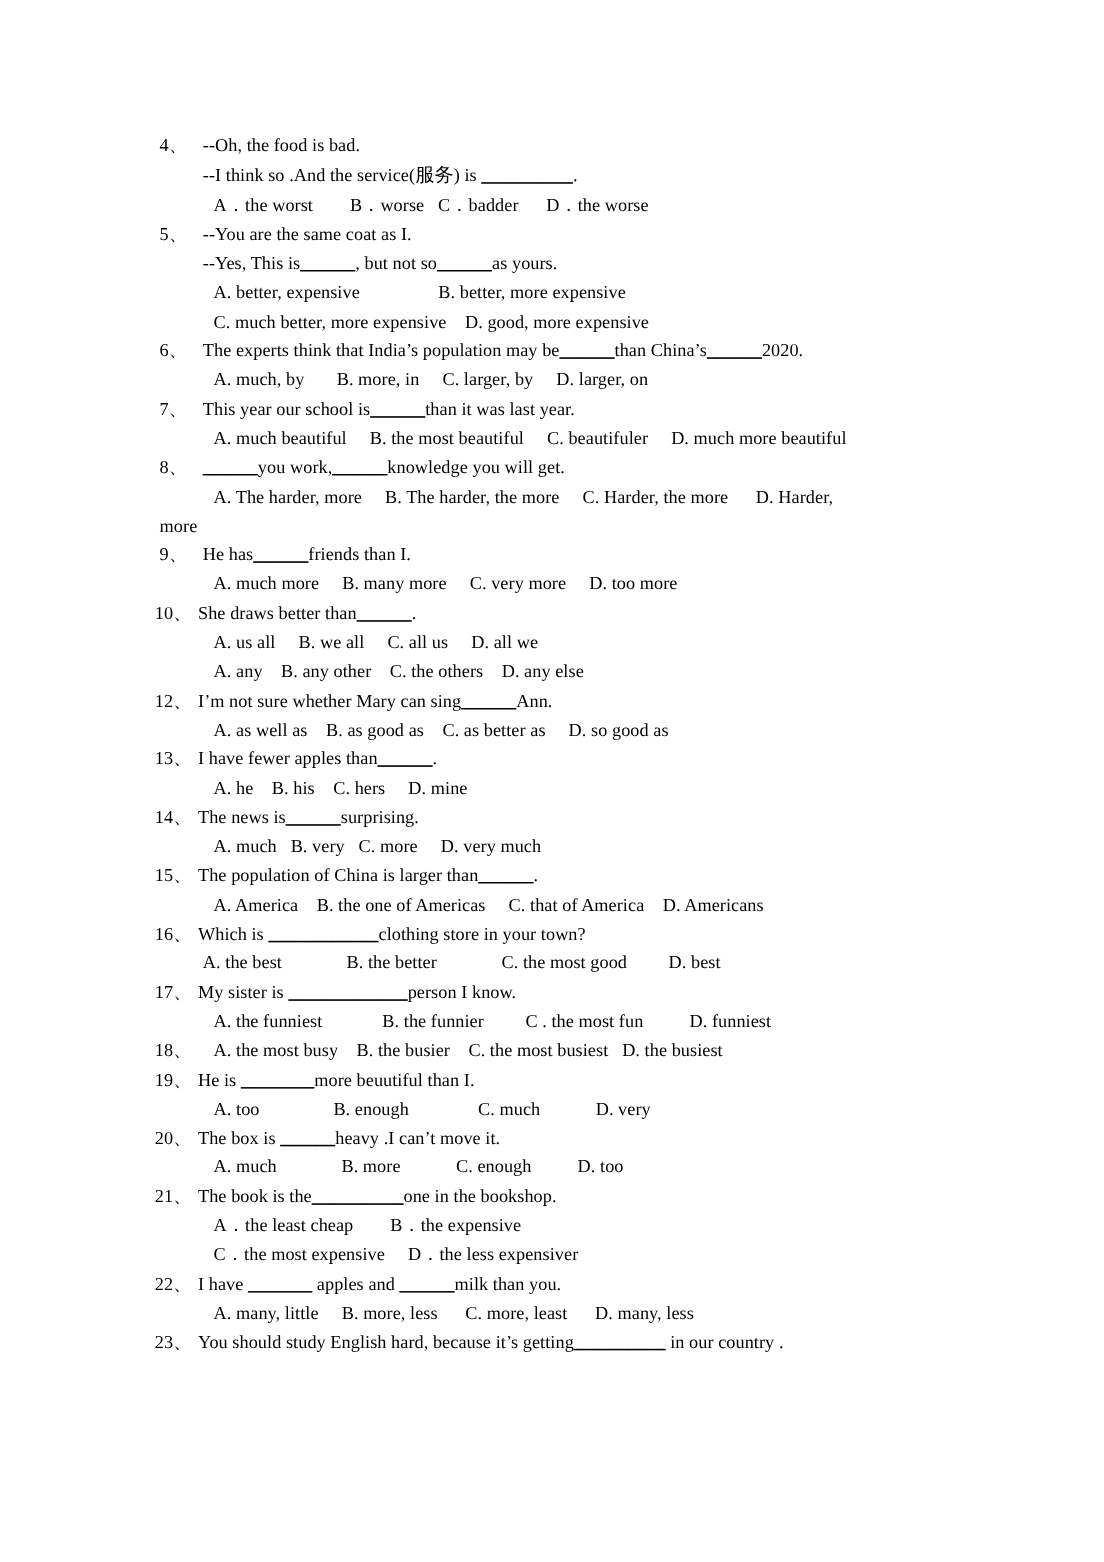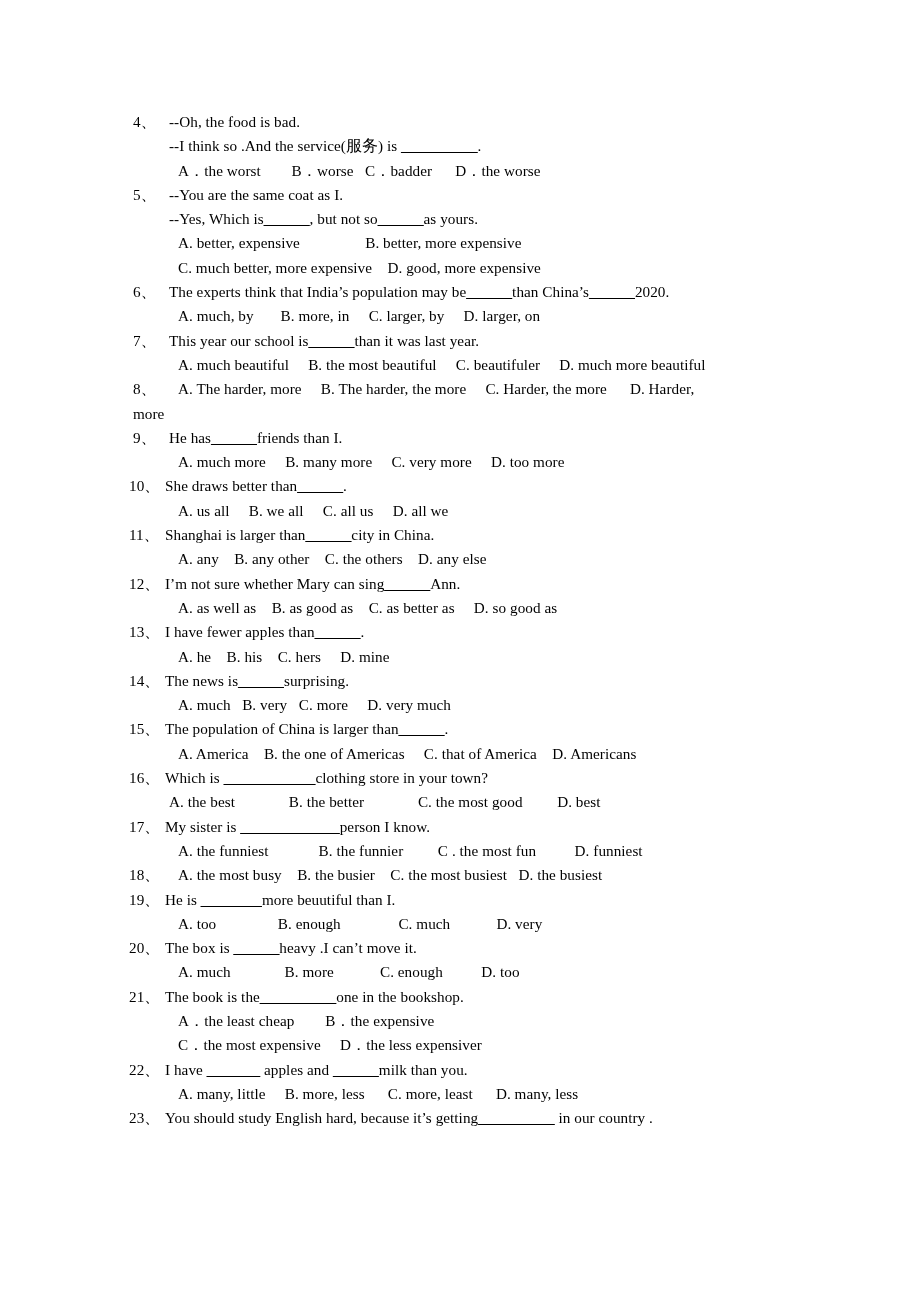--- a/index.html
+++ b/index.html
@@ -81,47 +81,46 @@
 
 <div class="page">
   <div id="questions">
       <div class="q-block">
         <div class="line stem"><span class="num">4、</span><span>--Oh, the food is bad.</span></div>
         <div class="line cont"><span>--I think so .And the service(</span><span class="zh">服务</span><span>) is </span><span class="blank">__________</span><span>.</span></div>
         <div class="line opts">A．the worst        B．worse   C．badder      D．the worse</div>
       </div>
       <div class="q-block">
         <div class="line stem"><span class="num">5、</span><span>--You are the same coat as I.</span></div>
-        <div class="line cont"><span>--Yes, Which is</span><span class="blank">______</span><span>, but not so</span><span class="blank">______</span><span>as yours.</span></div>
+        <div class="line cont"><span>--Yes, This is</span><span class="blank">______</span><span>, but not so</span><span class="blank">______</span><span>as yours.</span></div>
         <div class="line opts">A. better, expensive                 B. better, more expensive</div>
         <div class="line opts">C. much better, more expensive    D. good, more expensive</div>
       </div>
       <div class="q-block">
         <div class="line stem"><span class="num">6、</span><span><span>The experts think that India’s population may be</span><span class="blank">______</span><span>than China’s</span><span class="blank">______</span><span>2020.</span></span></div>
         <div class="line opts">A. much, by       B. more, in     C. larger, by     D. larger, on</div>
       </div>
       <div class="q-block">
         <div class="line stem"><span class="num">7、</span><span><span>This year our school is</span><span class="blank">______</span><span>than it was last year.</span></span></div>
         <div class="line opts">A. much beautiful     B. the most beautiful     C. beautifuler     D. much more beautiful</div>
       </div>
       <div class="q-block">
-        <div class="line stem"><span class="num">8、</span></div>
+        <div class="line stem"><span class="num">8、</span><span><span class="blank">______</span><span>you work,</span><span class="blank">______</span><span>knowledge you will get.</span></span></div>
         <div class="line opts">A. The harder, more     B. The harder, the more     C. Harder, the more      D. Harder,</div>
         <div class="line opts-wrap">more</div>
       </div>
       <div class="q-block">
         <div class="line stem"><span class="num">9、</span><span><span>He has</span><span class="blank">______</span><span>friends than I.</span></span></div>
         <div class="line opts">A. much more     B. many more     C. very more     D. too more</div>
       </div>
       <div class="q-block">
         <div class="line stem two-digit"><span class="num">10、</span><span><span>She draws better than</span><span class="blank">______</span><span>.</span></span></div>
         <div class="line opts">A. us all     B. we all     C. all us     D. all we</div>
       </div>
       <div class="q-block">
-        <div class="line stem two-digit"><span class="num">11、</span><span><span>Shanghai is larger than</span><span class="blank">______</span><span>city in China.</span></span></div>
         <div class="line opts">A. any    B. any other    C. the others    D. any else</div>
       </div>
       <div class="q-block">
         <div class="line stem two-digit"><span class="num">12、</span><span><span>I’m not sure whether Mary can sing</span><span class="blank">______</span><span>Ann.</span></span></div>
         <div class="line opts">A. as well as    B. as good as    C. as better as     D. so good as</div>
       </div>
       <div class="q-block">
         <div class="line stem two-digit"><span class="num">13、</span><span><span>I have fewer apples than</span><span class="blank">______</span><span>.</span></span></div>
         <div class="line opts">A. he    B. his    C. hers     D. mine</div>
       </div>

